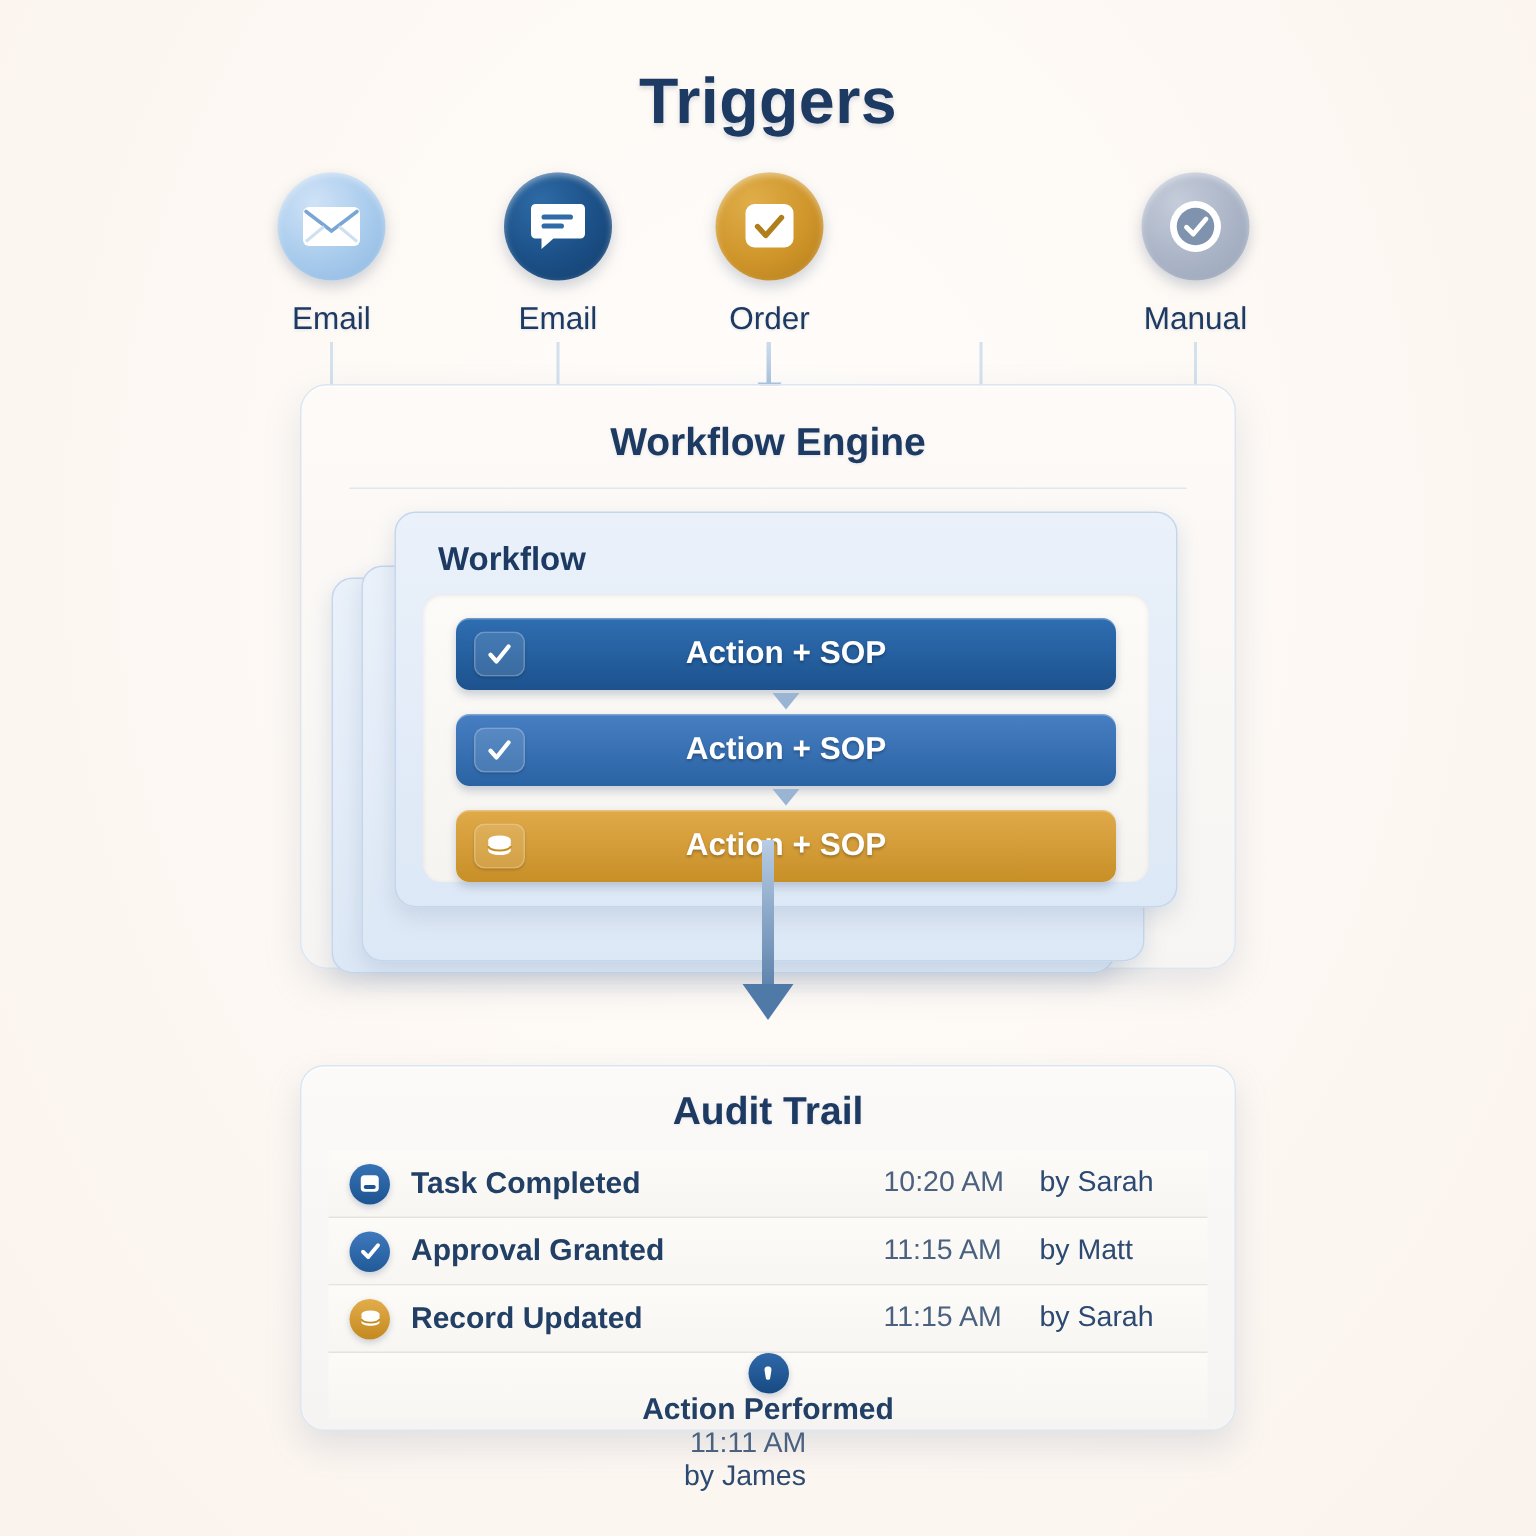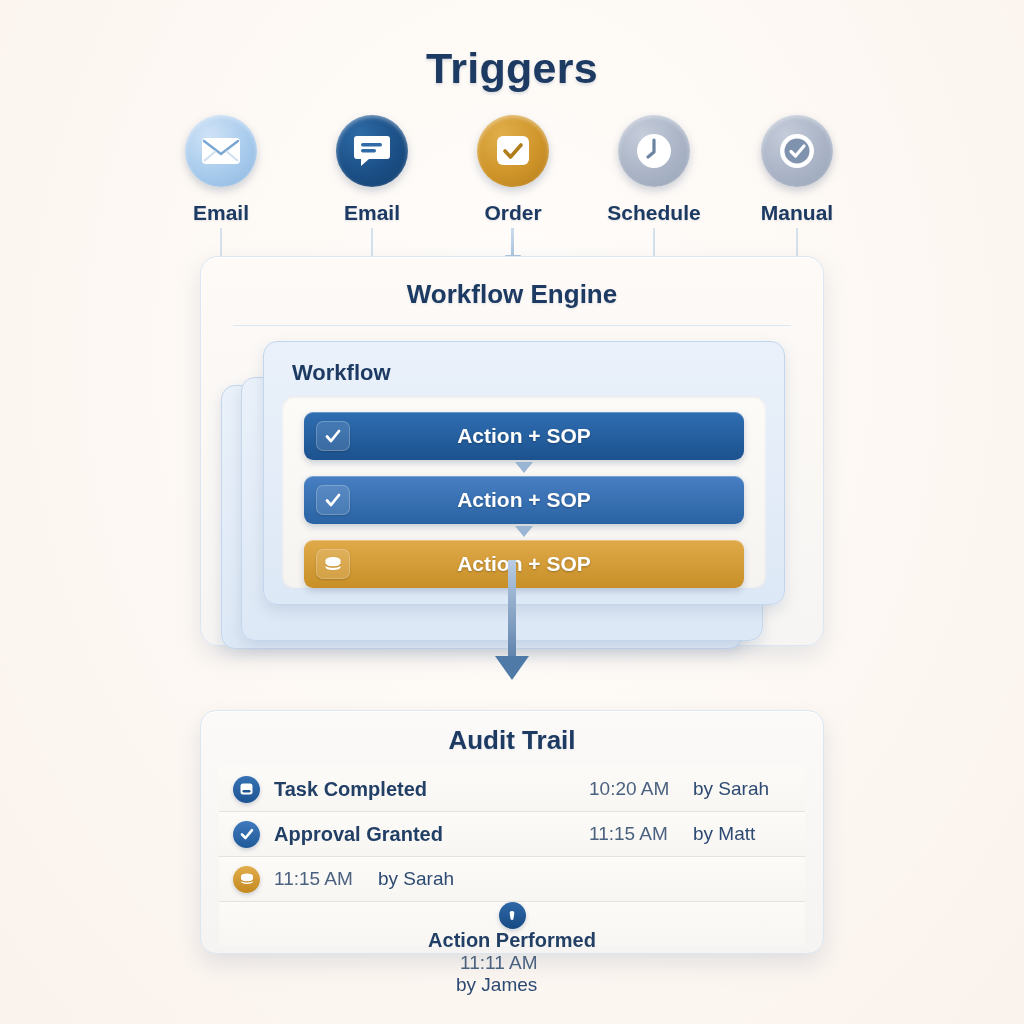--- a/index.html
+++ b/index.html
@@ -23,21 +23,21 @@
 
   
   .triggers{position:absolute;top:115px;left:0;width:100%;height:120px;}
   .trig{position:absolute;width:140px;text-align:center;}
   .trig .disc{
     width:72px;height:72px;border-radius:50%;margin:0 auto;
     display:flex;align-items:center;justify-content:center;
     box-shadow:0 4px 9px rgba(110,125,150,.34), inset 0 2px 4px rgba(255,255,255,.45);
     position:relative;
   }
-  .trig .lbl{margin-top:14px;font-size:21px;font-weight:700;color:#1d3a63;
+  .trig .lbl{margin-top:14px;font-size:21px;font-weight:400;color:#1d3a63;
     text-shadow:0 1px 2px rgba(150,160,180,.25);}
   .d-email{background:radial-gradient(circle at 34% 28%,#cfe2f7 0%,#a8cbec 55%,#8cb6e0 100%);}
   .d-chat {background:radial-gradient(circle at 34% 28%,#2e6ba6 0%,#1b4f86 55%,#153f6d 100%);}
   .d-order{background:radial-gradient(circle at 34% 28%,#e0ae4a 0%,#cf952a 55%,#b47d1c 100%);}
   .d-sched{background:radial-gradient(circle at 34% 28%,#c5ccda 0%,#aab4c6 55%,#98a4b8 100%);}
   .d-man  {background:radial-gradient(circle at 34% 28%,#c5ccda 0%,#aab4c6 55%,#98a4b8 100%);}
 
   
   .hconn{position:absolute;top:150px;height:2px;background:#c3d3e6;}
   .hconn:after{content:"";position:absolute;right:-1px;top:-4px;
@@ -175,29 +175,20 @@
     <div class="trig" style="left:443px;top:0;">
       <div class="disc d-order">
         <svg width="38" height="34" viewBox="0 0 38 34">
           <rect x="3" y="2" width="32" height="29" rx="6" fill="#ffffff"></rect>
           <path d="M11 17 L16.5 23 L27 11" stroke="#b07e1a" stroke-width="3.6" fill="none" stroke-linecap="round" stroke-linejoin="round"></path>
         </svg>
       </div>
       <div class="lbl">Order</div>
     </div>
 
-    <div class="trig" style="left:584px;top:0;">
-      <div class="disc d-sched">
-        <svg width="40" height="40" viewBox="0 0 40 40">
-          <circle cx="20" cy="20" r="17" fill="#ffffff"></circle>
-          <path d="M20 9 V21 L14 26" stroke="#6d83a2" stroke-width="3.2" fill="none" stroke-linecap="round" stroke-linejoin="round"></path>
-        </svg>
-      </div>
-      <div class="lbl">Schedule</div>
-    </div>
 
     <div class="trig" style="left:727px;top:0;">
       <div class="disc d-man">
         <svg width="40" height="40" viewBox="0 0 40 40">
           <circle cx="20" cy="20" r="17" fill="#ffffff"></circle>
           <circle cx="20" cy="20" r="12.5" fill="#7f93ae"></circle>
           <path d="M14 20.5 L18.5 25 L27 15" stroke="#ffffff" stroke-width="3.2" fill="none" stroke-linecap="round" stroke-linejoin="round"></path>
         </svg>
       </div>
       <div class="lbl">Manual</div>
@@ -288,20 +279,21 @@
       </div>
 
       <div class="arow">
         <div class="ic ic-db">
           <svg width="16" height="14" viewBox="0 0 16 14">
             <ellipse cx="8" cy="4" rx="6" ry="2.4" fill="#ffffff"></ellipse>
             <path d="M2 4 V9.5 c0 1.3 2.7 2.4 6 2.4 s6 -1.1 6 -2.4 V4" fill="#ffffff"></path>
             <path d="M2 7.4 c0 1.3 2.7 2.4 6 2.4 s6 -1.1 6 -2.4" stroke="#c4891f" stroke-width="1.2" fill="none"></path>
           </svg>
         </div>
+        <div class="evt">Record Updated</div>
         <div class="tm">11:15 AM</div>
         <div class="who">by Sarah</div>
       </div>
 
       <div class="arow">
         <div class="ic ic-alert">
           <svg width="10" height="14" viewBox="0 0 10 14">
             <path d="M5 2 C7 2 7.6 3.2 7.2 5.2 L6.4 10 C6.2 11.2 3.8 11.2 3.6 10 L2.8 5.2 C2.4 3.2 3 2 5 2 Z" fill="#ffffff"></path>
           </svg>
         </div>

